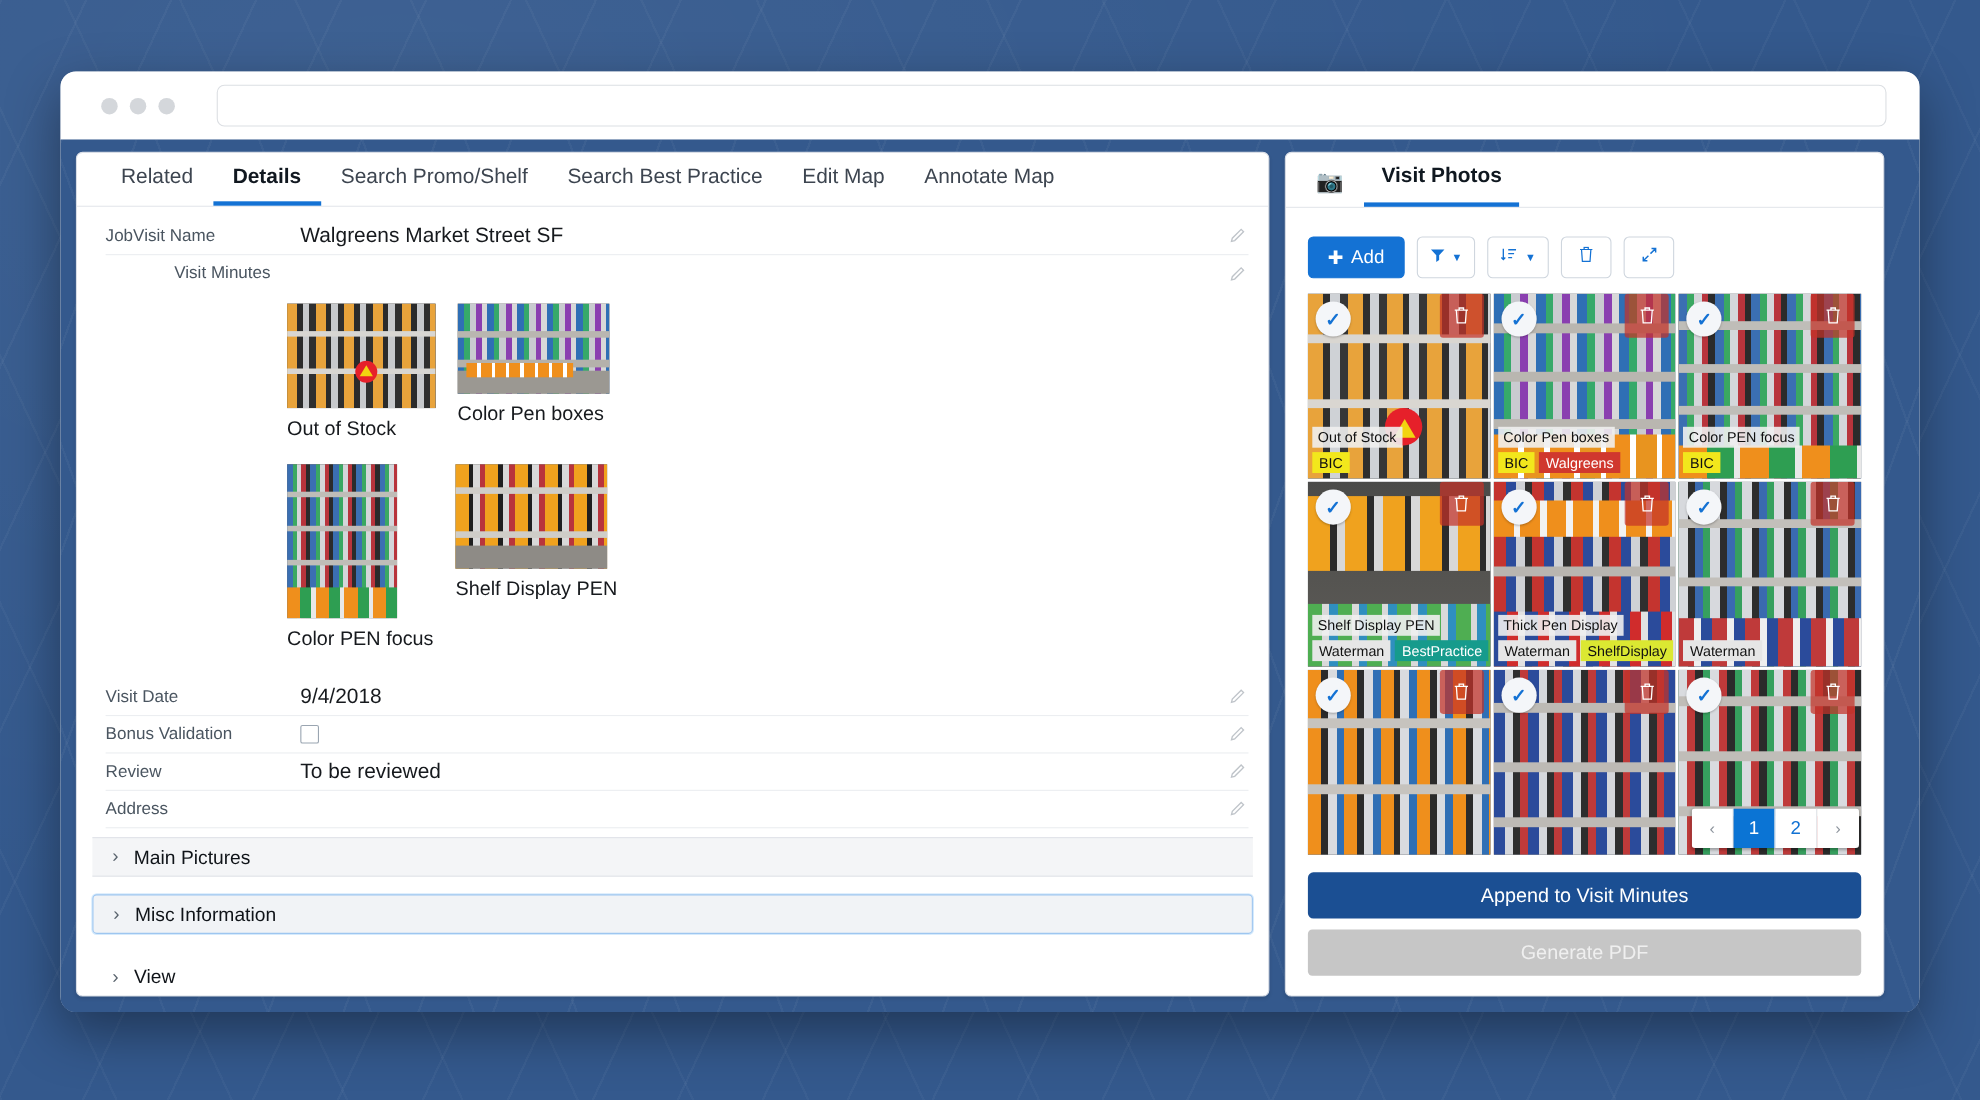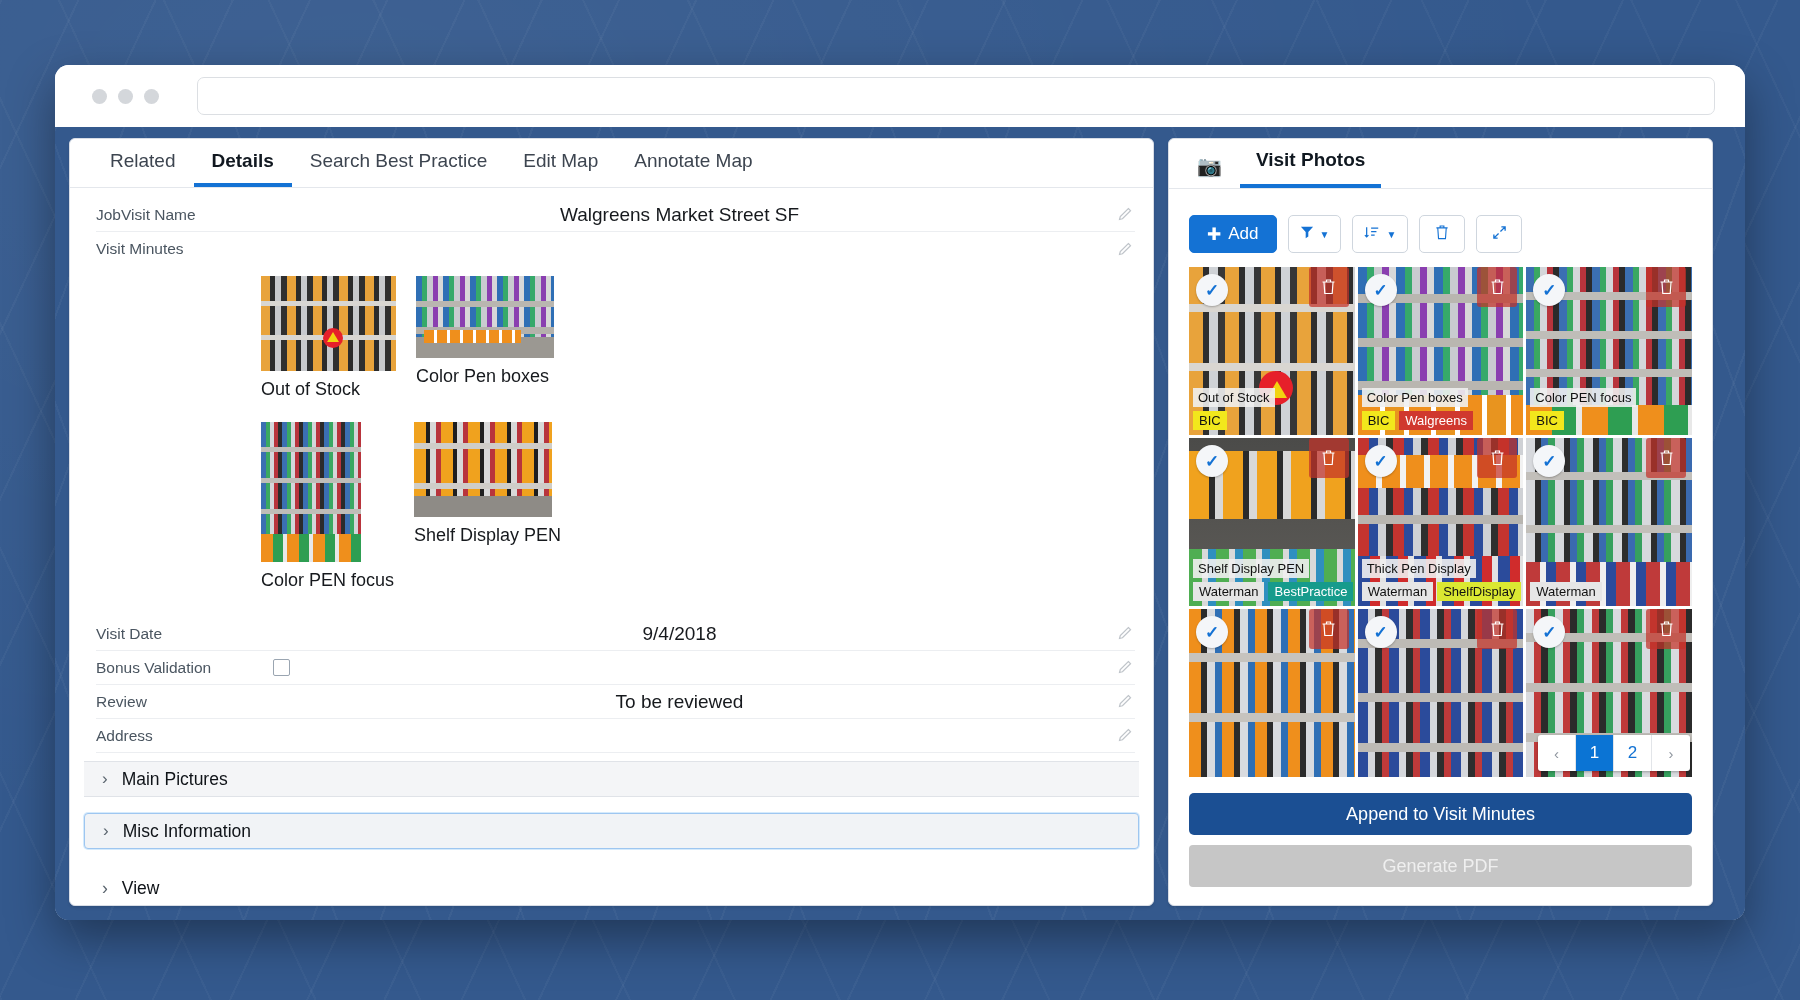--- a/index.html
+++ b/index.html
@@ -105,32 +105,31 @@
   .col-right { padding: 0 26px 0 18px; }
 
   .field-row {
     display: flex;
     align-items: center;
     min-height: 34px;
     border-bottom: 1px solid #eceef1;
     padding: 4px 0;
     gap: 27px;
   }
-  .field-row.noline { border-bottom: none; }
+  .field-row.noline { border-bottom: none; text-align: right; }
   .field-label {
     width: 150px;
     flex: none;
     font-size: 15.5px;
     color: #4a5560;
   }
   .field-value {
     flex: 1;
     font-size: 19px;
     color: #16191d;
-    text-align: center;
   }
   .field-value.link { color: #1272d3; }
   .pencil {
     width: 22px; flex: none;
     opacity: .55;
     display: flex; justify-content: center;
   }
   .owner-line { display: flex; align-items: center; gap: 9px; }
   .avatar {
     width: 21px; height: 21px; border-radius: 50%;
@@ -333,20 +332,21 @@
   </div>
 
   <div class="viewport">
     <div class="viewport-inner">
 
       <div class="card left-card">
 
         <div class="tabbar">
           <div class="tab">Related</div>
           <div class="tab active">Details</div>
+          <div class="tab">Search Promo/Shelf</div>
           <div class="tab">Search Best Practice</div>
           <div class="tab">Edit Map</div>
           <div class="tab">Annotate Map</div>
         </div>
 
         <div class="form-area">
           <div class="col col-left">
 
             <div class="field-row">
               <div class="field-label">JobVisit Name</div>

